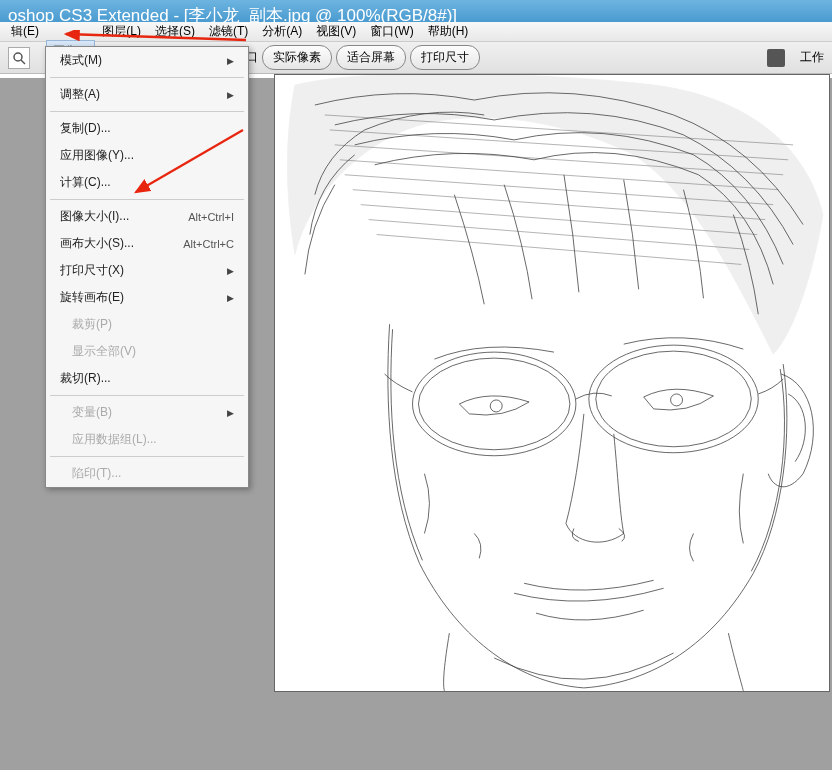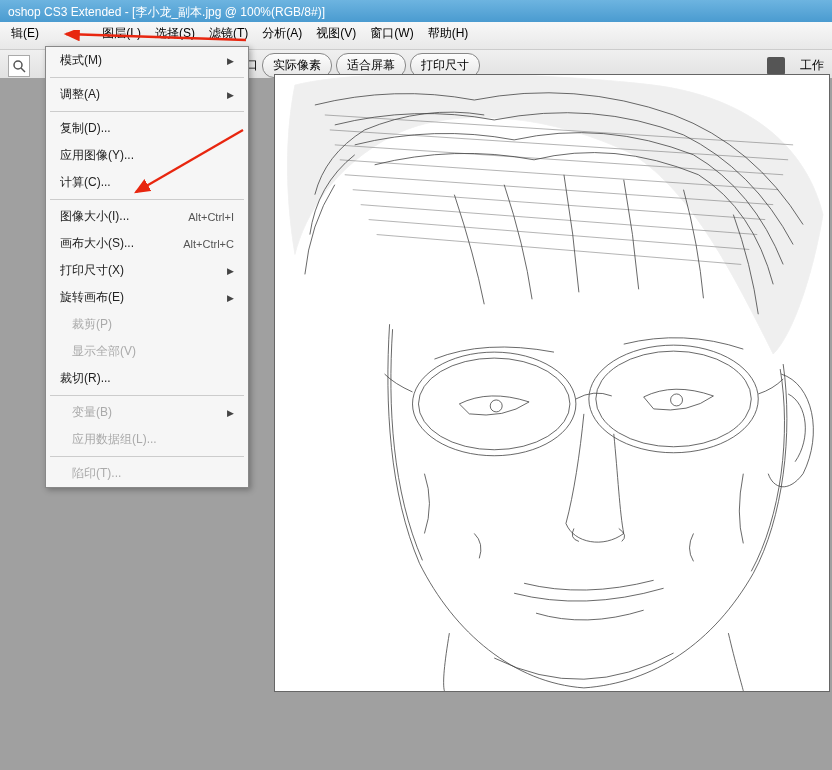--- a/index.html
+++ b/index.html
@@ -1,18 +1,18 @@
 <!DOCTYPE html>
 <html><head>
   <meta charset="utf-8">
   <style>
     * { margin: 0; padding: 0; box-sizing: border-box; font-family: "Microsoft YaHei", "SimSun", sans-serif; }
     body { width: 832px; height: 770px; overflow: hidden; background: #fff; position: relative; }
-    .titlebar { background: linear-gradient(#6db4e0, #4a9bd0); color: #fff; font-size: 12px; padding: 4px 8px; height: 22px; white-space: nowrap; }
-    .menubar { background: linear-gradient(#f8f8f8, #e8e8e8); height: 28px; display: flex; font-size: 12px; border-bottom: 1px solid #ccc; padding-left: 4px; }
+    .titlebar { background: linear-gradient(#6db4e0, #4a9bd0); color: #fff; font-size: 17px; padding: 4px 8px; height: 22px; white-space: nowrap; }
+    .menubar { background: linear-gradient(#f8f8f8, #e8e8e8); height: 20px; display: flex; align-items: center; font-size: 12px; border-bottom: 1px solid #ccc; padding-left: 4px; }
     .menubar-item { padding: 3px 7px; cursor: pointer; position: relative; }
     .menubar-item.open { background: #d8e8f8; border: 1px solid #99b8d8; padding: 2px 6px; margin-top: 40px; }
     .toolbar { background: linear-gradient(#f0f0f0, #e0e0e0); height: 32px; display: flex; align-items: center; padding: 0 8px; border-bottom: 1px solid #bbb; gap: 4px; }
     .toolbar-icon { width: 22px; height: 22px; border: 1px solid #aaa; background: #fff; display: flex; align-items: center; justify-content: center; font-size: 11px; }
     .toolbar-gap { width: 208px; }
     .toolbar-btn { background: linear-gradient(#fdfdfd, #e6e6e6); border: 1px solid #888; border-radius: 12px; padding: 3px 10px; font-size: 12px; cursor: pointer; }
     .right-label { margin-left: auto; display: flex; align-items: center; gap: 15px; font-size: 12px; }
     .right-icon { width: 18px; height: 18px; background: #555; border-radius: 2px; }
     .canvas-area { position: absolute; top: 78px; left: 0; right: 0; bottom: 0; background: #a0a0a0; }
     .document { position: absolute; top: 74px; left: 274px; width: 556px; height: 618px; background: #fff; border: 1px solid #666; overflow: hidden; }

